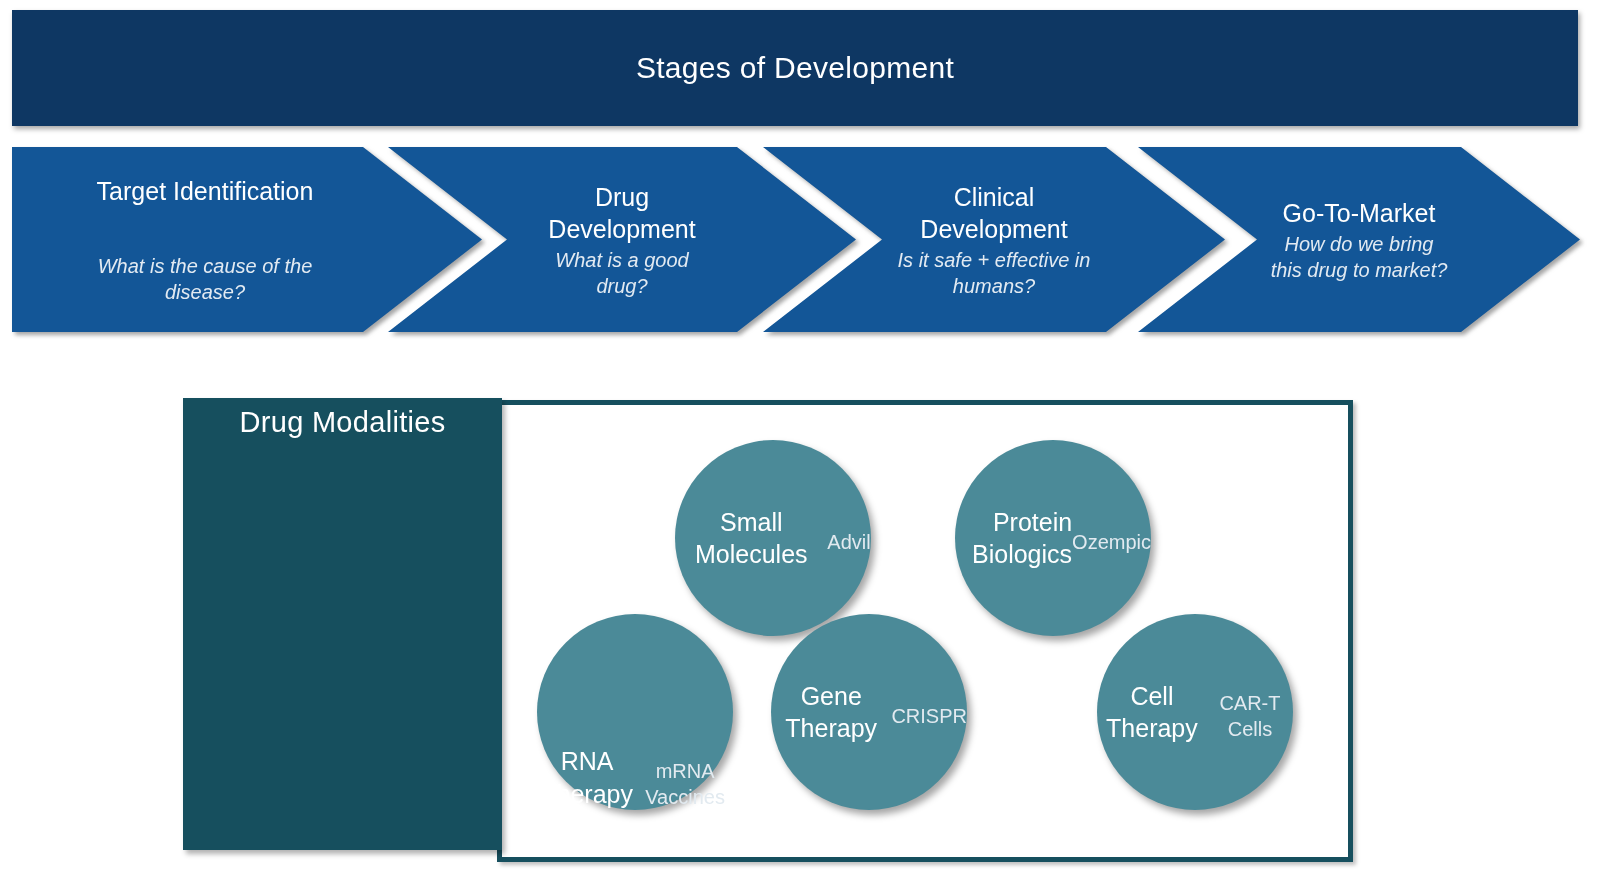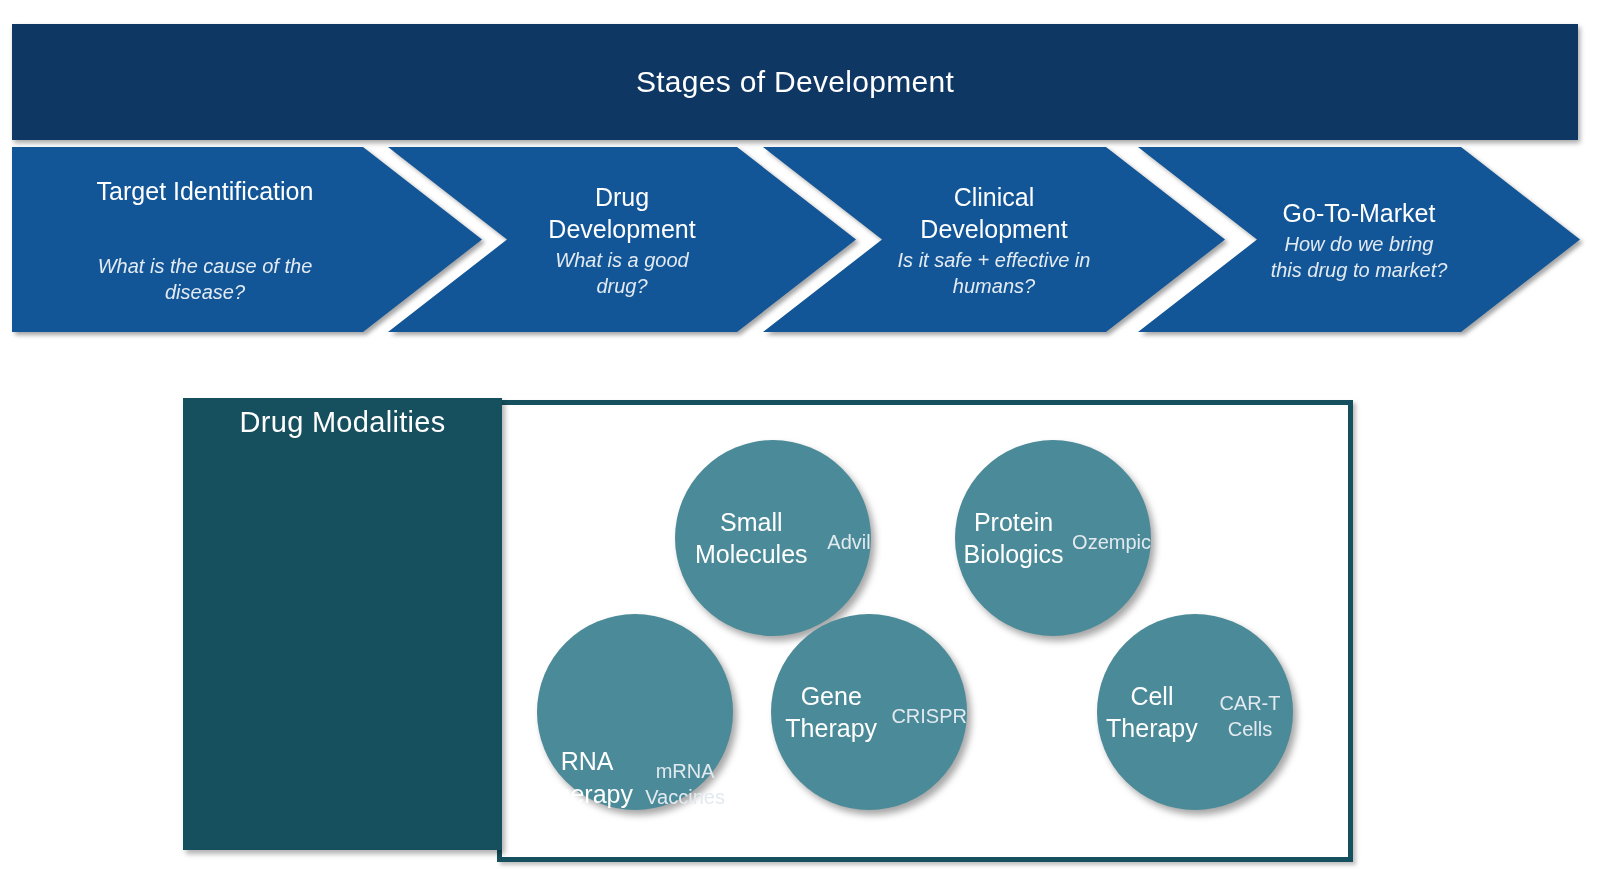--- a/index.html
+++ b/index.html
@@ -9,21 +9,21 @@
     --teal:#4B8A98;
   }
   html,body{margin:0;padding:0;background:#ffffff;}
   .canvas{
     position:relative;width:1600px;height:894px;background:#ffffff;
     font-family:"Liberation Sans", sans-serif;overflow:hidden;
   }
 
   
   .header{
-    position:absolute;left:12px;top:24px;width:1566px;height:116px;
+    position:absolute;left:12px;top:10px;width:1566px;height:116px;
     background:var(--navy);
     display:flex;align-items:center;justify-content:center;
     box-shadow:2px 3px 5px rgba(0,0,0,0.35);
   }
   .header-title{color:#ffffff;font-size:30px;letter-spacing:.3px;}
 
   
   .arrow-wrap{
     position:absolute;top:147px;height:185px;
     filter:drop-shadow(3px 3px 2px rgba(90,90,90,0.55));
@@ -68,21 +68,21 @@
   }
   .modal-label{color:#ffffff;font-size:29px;letter-spacing:.3px;transform:translateY(8px);}
 
   .circle{
     position:absolute;width:196px;height:196px;border-radius:50%;
     background:var(--teal);z-index:3;
     display:flex;align-items:center;justify-content:center;
     text-align:center;box-shadow:4px 5px 7px rgba(0,0,0,0.35);
   }
   .c0{left:675px;top:440px;}
-  .c1{left:955px;top:440px;}
+  .c1{left:955px;top:440px;text-align:right;}
   .c2{left:537px;top:614px;align-items:flex-end;}
   .c3{left:771px;top:614px;}
   .c4{left:1097px;top:614px;}
   .circ-title{font-size:25px;color:#ffffff;line-height:1.3;max-width:152px;}
   .circ-sub{font-size:20px;color:#E2EAF0;line-height:1.3;max-width:132px;margin-top:8px;}
 </style>
 </head>
 <body>
 
 <div class="canvas">

